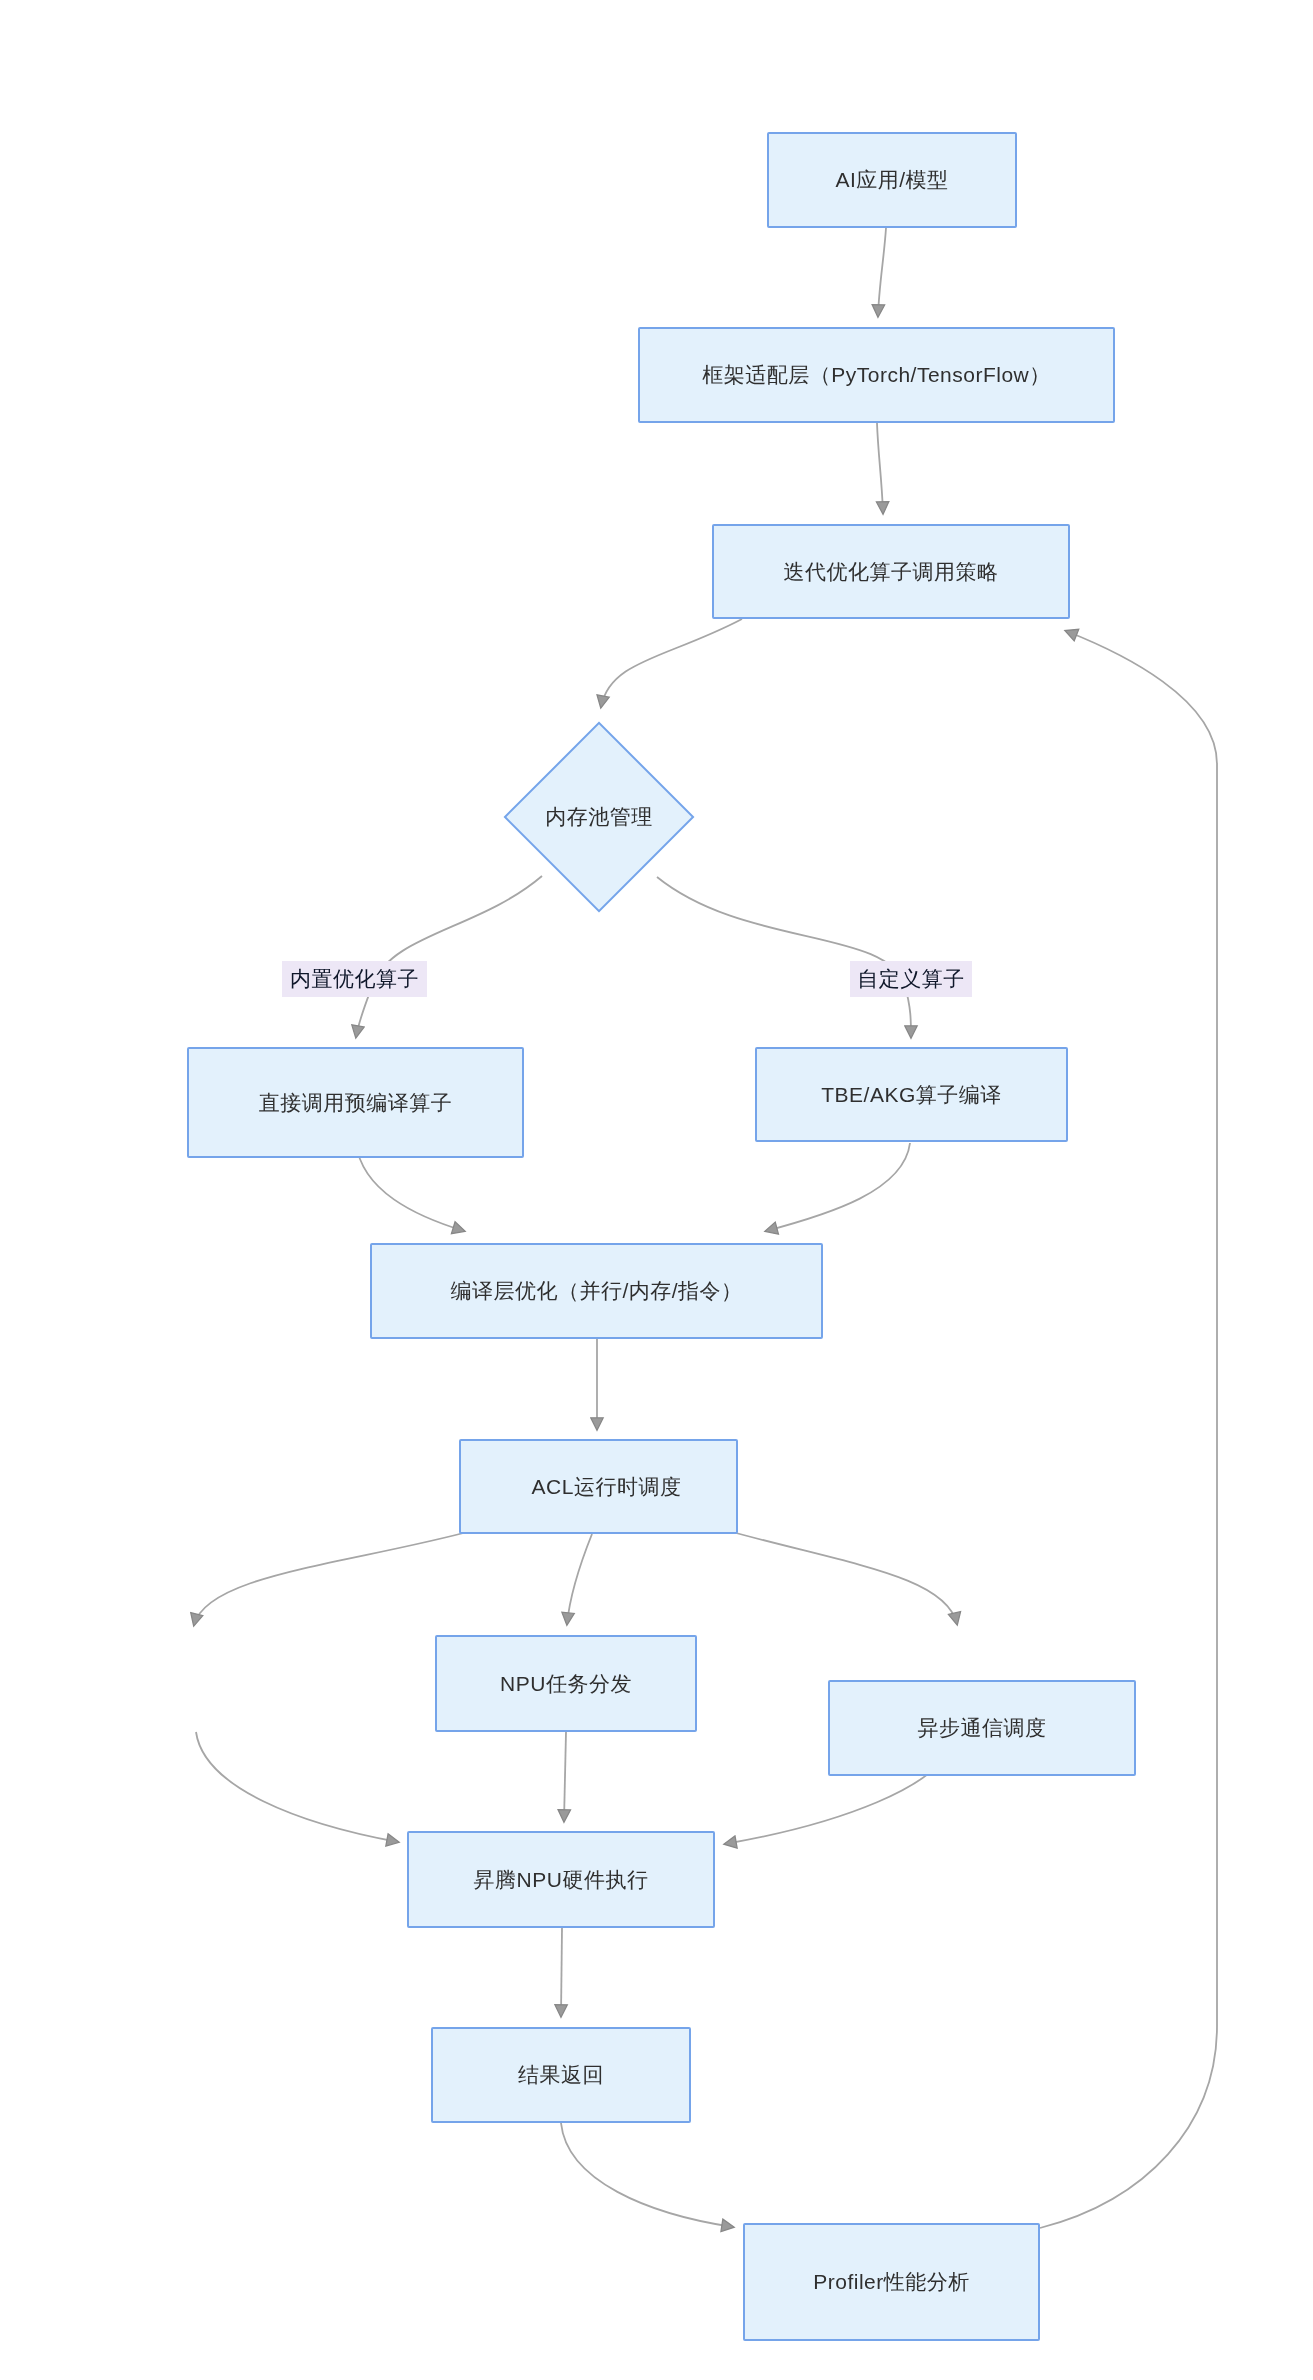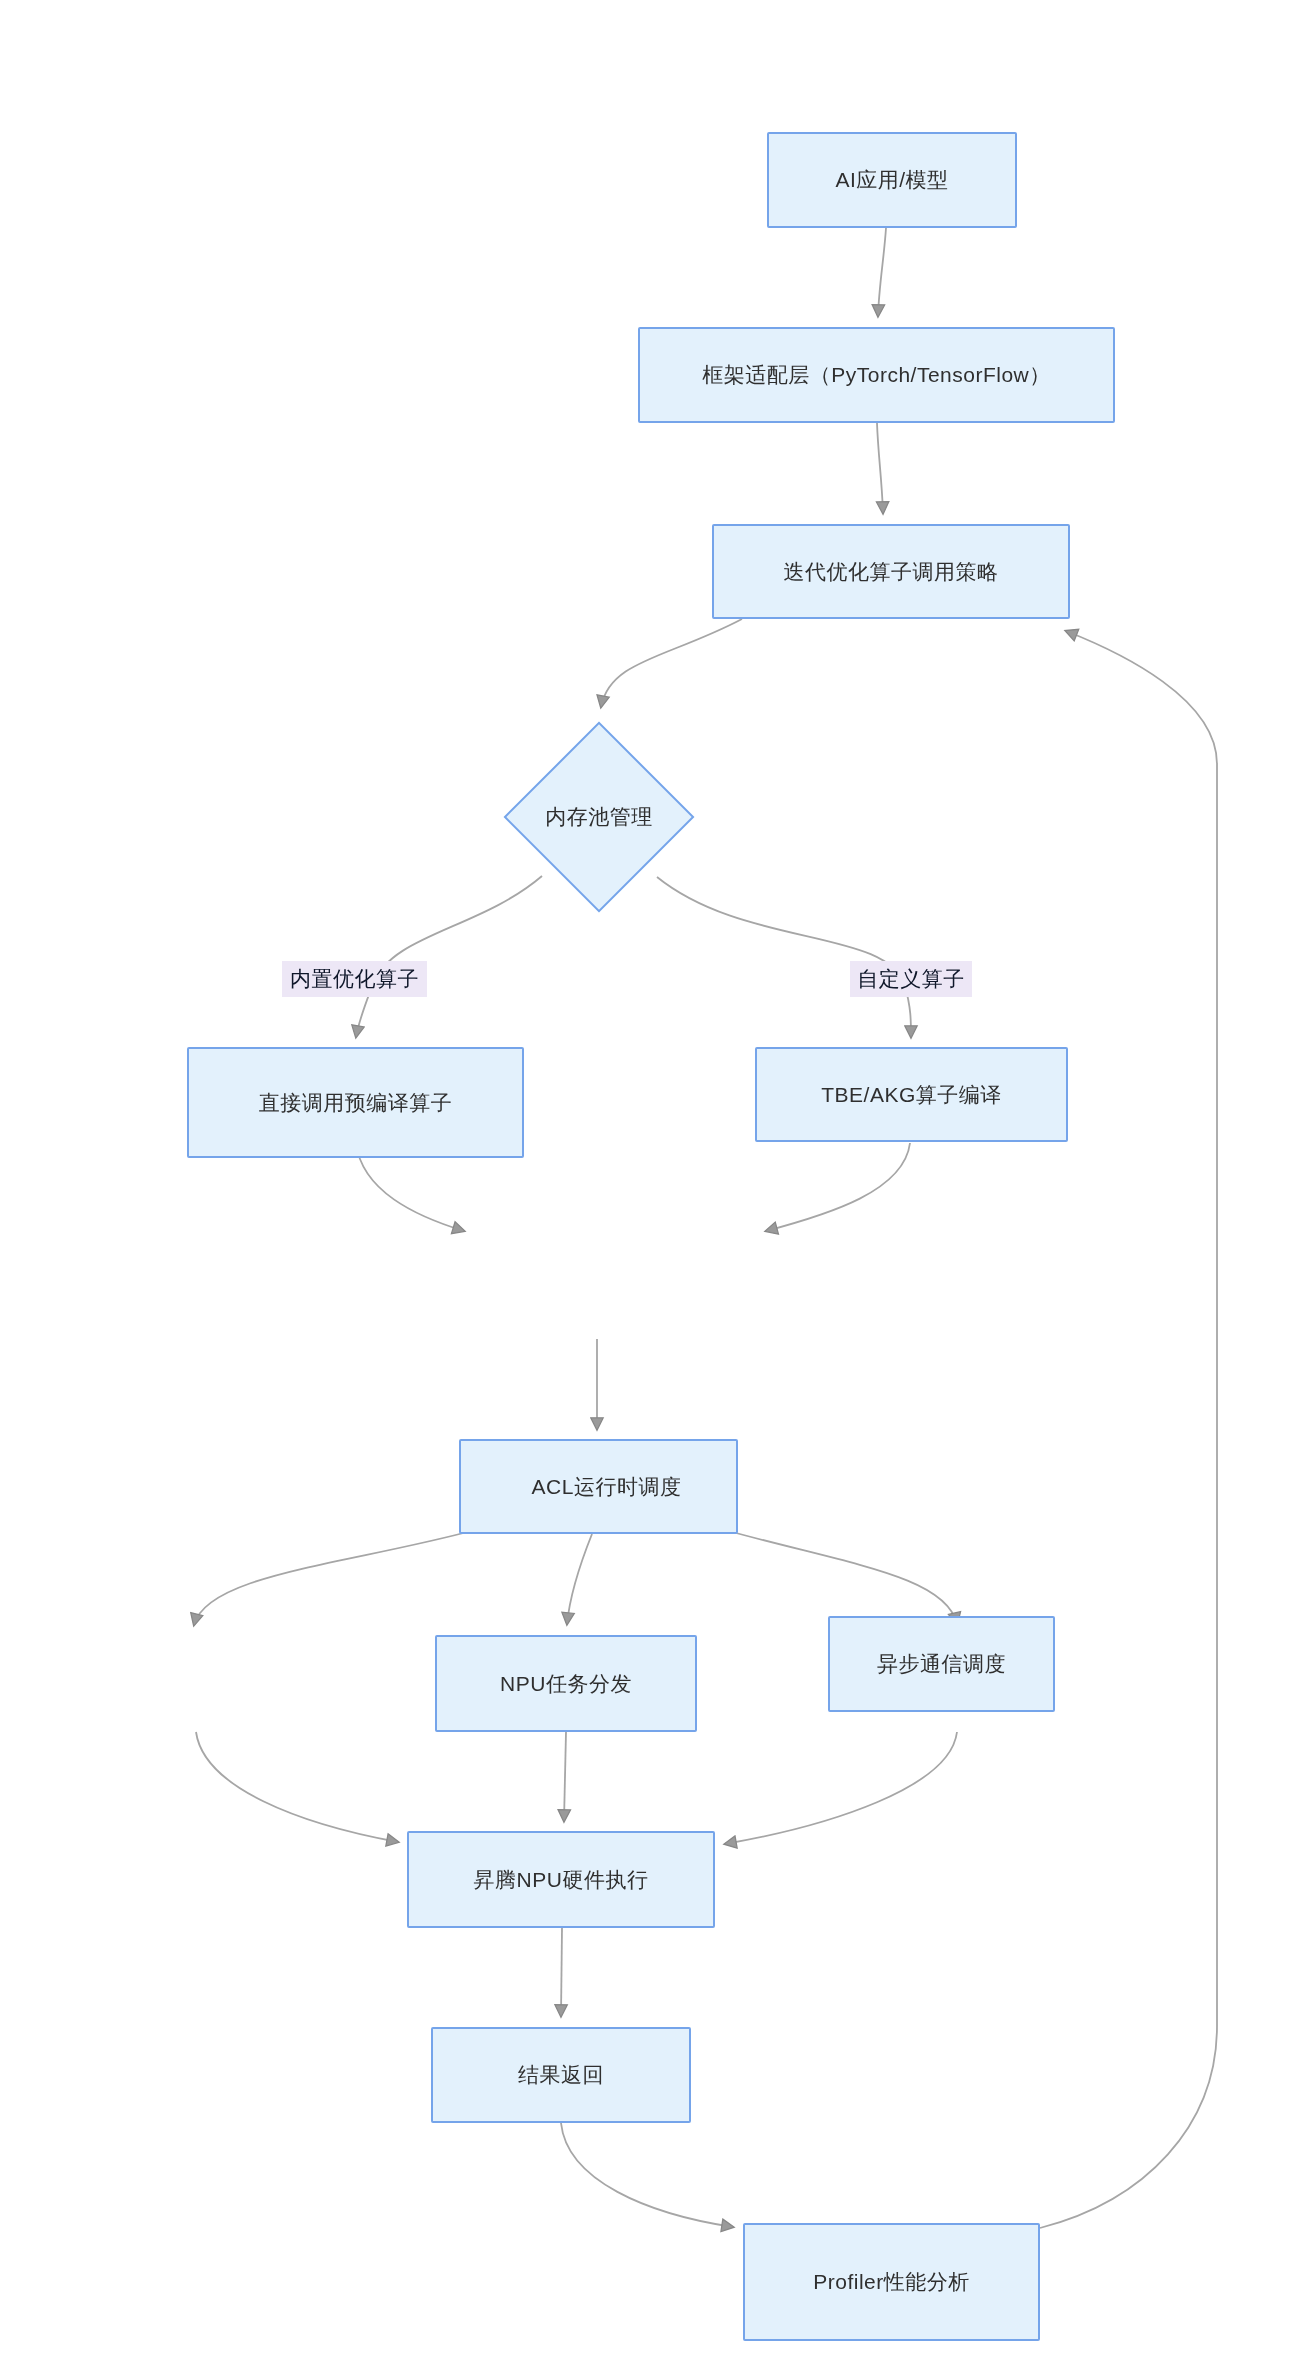--- a/index.html
+++ b/index.html
@@ -124,27 +124,28 @@
   </div>
 
   <div class="edge-label" style="left:282px; top:925px; width:145px; height:36px;">内置优化算子</div>
 
   <div class="edge-label" style="left:850px; top:925px; width:122px; height:36px;">自定义算子</div>
 
   <div class="node" style="left:187px; top:1011px; width:337px; height:111px;">直接调用预编译算子</div>
 
   <div class="node" style="left:755px; top:1011px; width:313px; height:95px;">TBE/AKG算子编译</div>
 
+  <div class="node" style="left:370px; top:1207px; width:453px; height:96px;">编译层优化（并行/内存/指令）</div>
 
   <div class="node" style="left:459px; top:1403px; width:279px; height:95px;padding-left:16px;">ACL运行时调度</div>
 
 
   <div class="node" style="left:435px; top:1599px; width:262px; height:97px;">NPU任务分发</div>
 
-  <div class="node" style="left:828px; top:1580px; width:227px; height:96px;">异步通信调度</div>
+  <div class="node" style="left:828px; top:1644px; width:308px; height:96px;">异步通信调度</div>
 
   <div class="node" style="left:407px; top:1795px; width:308px; height:97px;">昇腾NPU硬件执行</div>
 
   <div class="node" style="left:431px; top:1991px; width:260px; height:96px;">结果返回</div>
 
   <div class="node" style="left:743px; top:2187px; width:297px; height:118px;">Profiler性能分析</div>
 
 </div>
 
 </body></html>

